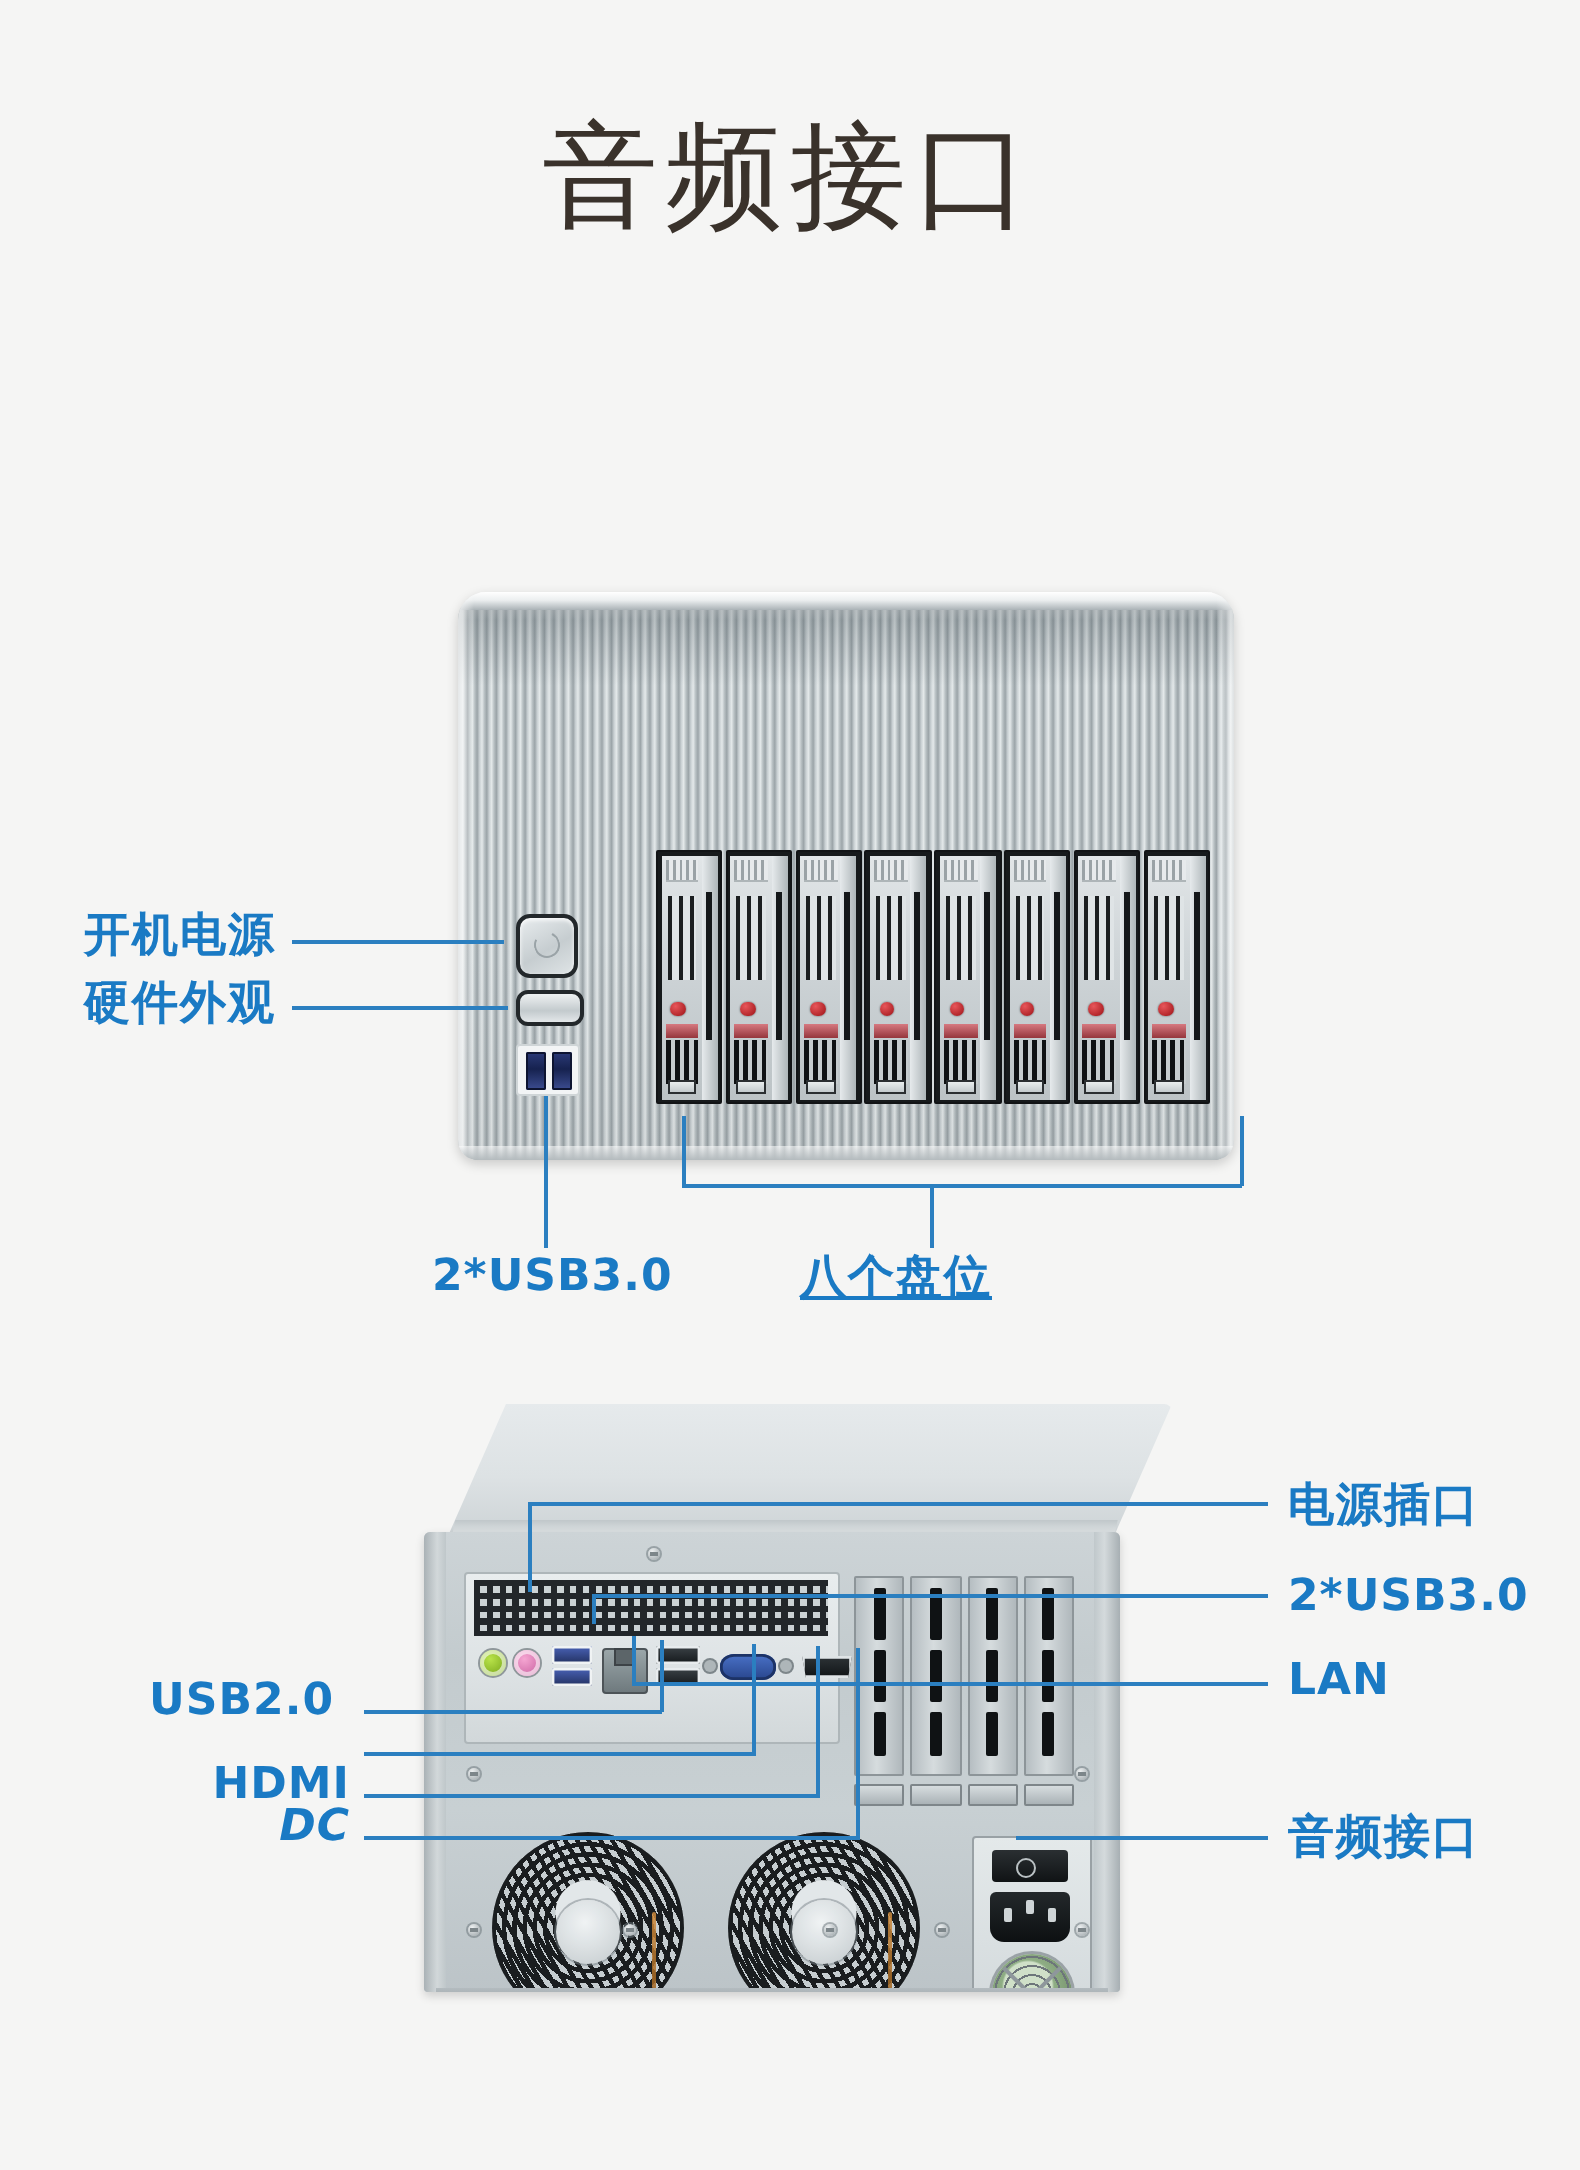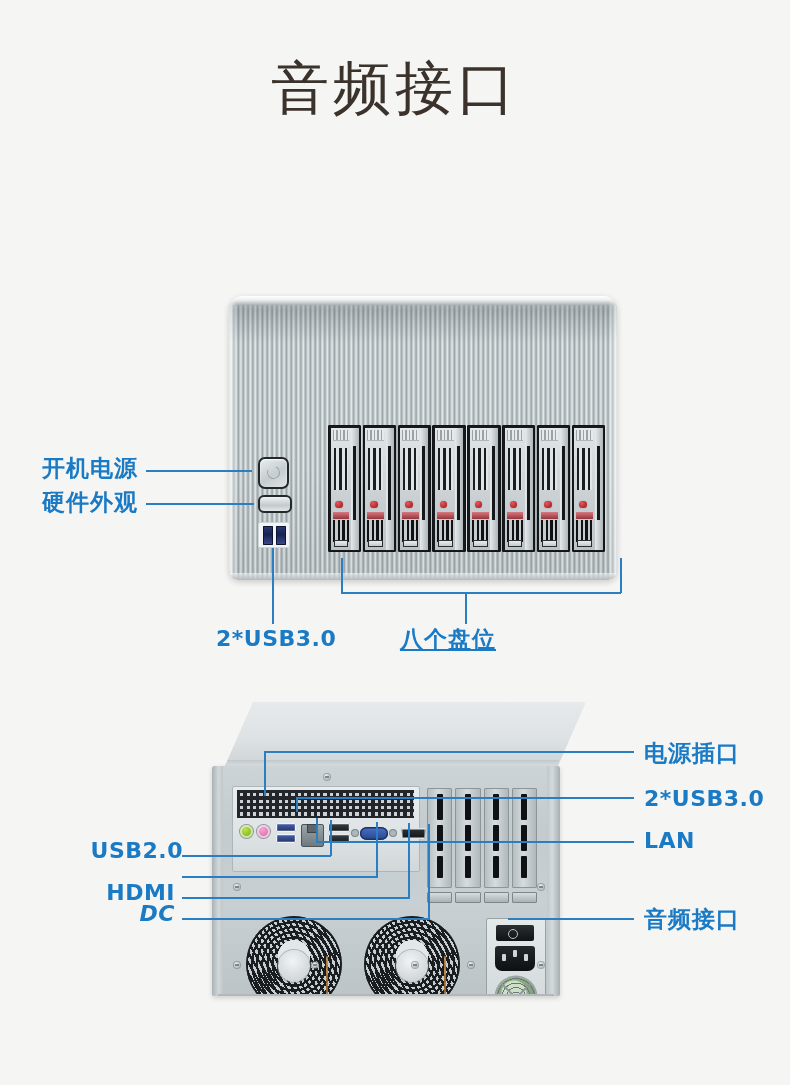--- a/index.html
+++ b/index.html
@@ -608,21 +608,21 @@
   <div class="ln h" style="left:296px;top:797px;width:338px;"></div>
   <div class="lbl en" style="left:644px;top:786px;">2*USB3.0</div>
 
   <div class="ln v" style="left:316px;top:818px;height:24px;"></div>
   <div class="ln h" style="left:316px;top:841px;width:318px;"></div>
   <div class="lbl en" style="left:644px;top:828px;">LAN</div>
 
   <div class="ln h" style="left:508px;top:918px;width:126px;"></div>
   <div class="lbl cn" style="left:644px;top:906px;">音频接口</div>
 
-  <div class="lbl en rt" style="left:28px;top:838px;width:155px;">USB2.0</div>
+  <div class="lbl en rt" style="left:12px;top:838px;width:155px;">USB2.0</div>
   <div class="ln h" style="left:182px;top:855px;width:149px;"></div>
   <div class="ln v" style="left:330px;top:820px;height:36px;"></div>
 
   <div class="ln h" style="left:182px;top:876px;width:196px;"></div>
   <div class="ln v" style="left:376px;top:822px;height:55px;"></div>
 
   <div class="lbl en rt" style="left:20px;top:880px;width:155px;">HDMI</div>
   <div class="ln h" style="left:182px;top:897px;width:228px;"></div>
   <div class="ln v" style="left:408px;top:823px;height:75px;"></div>
 

